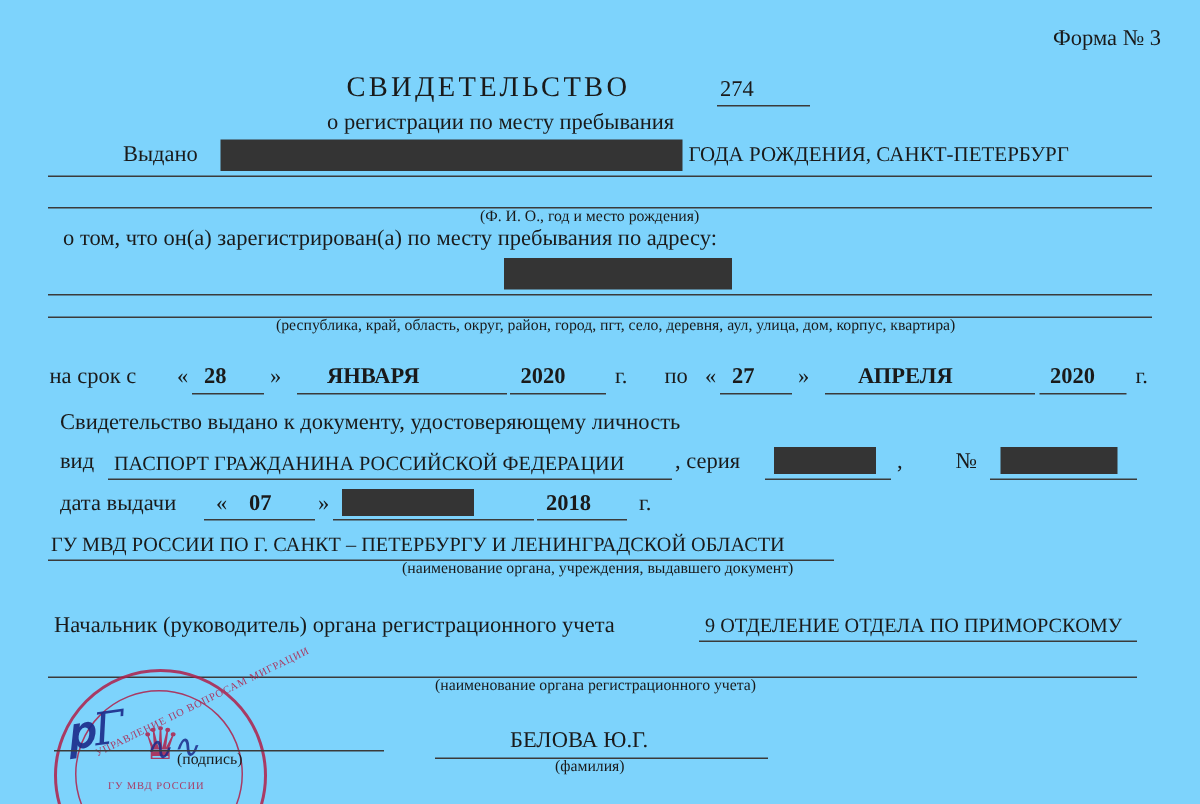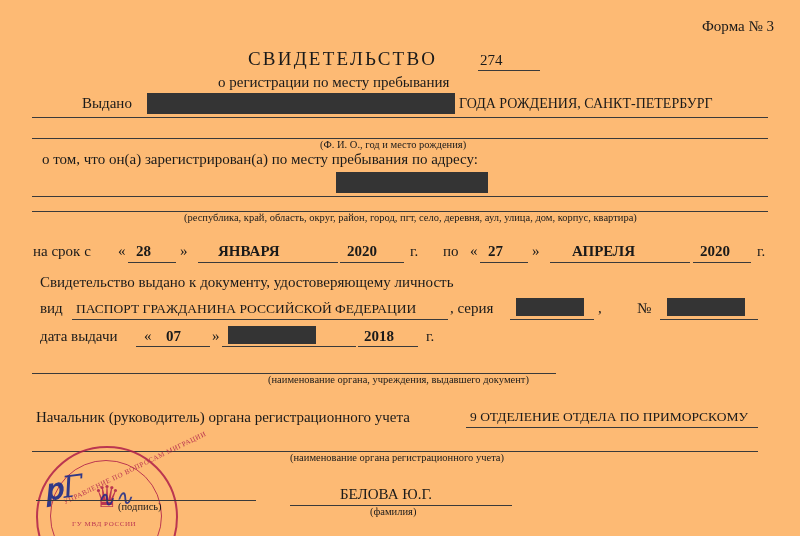--- a/index.html
+++ b/index.html
@@ -8,38 +8,38 @@
     background: #ffffff;
   }
   body {
     font-family: "Liberation Serif", serif;
     color: #1a1a1a;
   }
   #page {
     position: relative;
     width: 800px;
     height: 536px;
-    background: #fdba74;
+    background: #7dd3fc;
     overflow: hidden;
   }
   .rule {
     position: absolute;
     border-bottom: 1px solid #3a3a3a;
     height: 0;
   }
   .redact {
     position: absolute;
     background: #343434;
   }
   .t { position: absolute; white-space: nowrap; }
   .form-no {
     top: 18px; right: 26px; font-size: 15px;
   }
   .title-main {
-    top: 48px; left: 248px;
+    top: 48px; left: 231px;
     font-size: 19px; letter-spacing: 2.2px;
   }
   .title-num {
     top: 52px; left: 480px; font-size: 15px;
   }
   .title-sub {
     top: 74px; left: 218px; font-size: 15px;
   }
   .lbl { font-size: 15px; }
   .small-center {
@@ -161,20 +161,21 @@
   <div class="t lbl" style="top:328px; left:144px;">«</div>
   <div class="t lbl" style="top:328px; left:166px; font-weight:bold;">07</div>
   <div class="rule" style="left:136px; top:346px; width:74px;"></div>
   <div class="t lbl" style="top:328px; left:212px;">»</div>
   <div class="redact" style="left:228px; top:326px; width:88px; height:18px;"></div>
   <div class="rule" style="left:222px; top:346px; width:134px;"></div>
   <div class="t lbl" style="top:328px; left:364px; font-weight:bold;">2018</div>
   <div class="rule" style="left:358px; top:346px; width:60px;"></div>
   <div class="t lbl" style="top:328px; left:426px;">г.</div>
 
+  <div class="t" style="top:355px; left:34px; font-size:13.5px;">ГУ  МВД  РОССИИ  ПО  Г. САНКТ – ПЕТЕРБУРГУ  И  ЛЕНИНГРАДСКОЙ ОБЛАСТИ</div>
   <div class="rule" style="left:32px; top:373px; width:524px;"></div>
   <div class="t small-center" style="top:374px; left:268px;">(наименование органа, учреждения, выдавшего документ)</div>
 
   <div class="t lbl" style="top:409px; left:36px;">Начальник (руководитель) органа регистрационного учета</div>
   <div class="t" style="top:409px; left:470px; font-size:13.5px;">9 ОТДЕЛЕНИЕ ОТДЕЛА  ПО ПРИМОРСКОМУ</div>
   <div class="rule" style="left:466px; top:427px; width:292px;"></div>
   <div class="rule" style="left:32px; top:451px; width:726px;"></div>
   <div class="t small-center" style="top:452px; left:290px;">(наименование органа регистрационного учета)</div>
 
   <div class="stamp">

